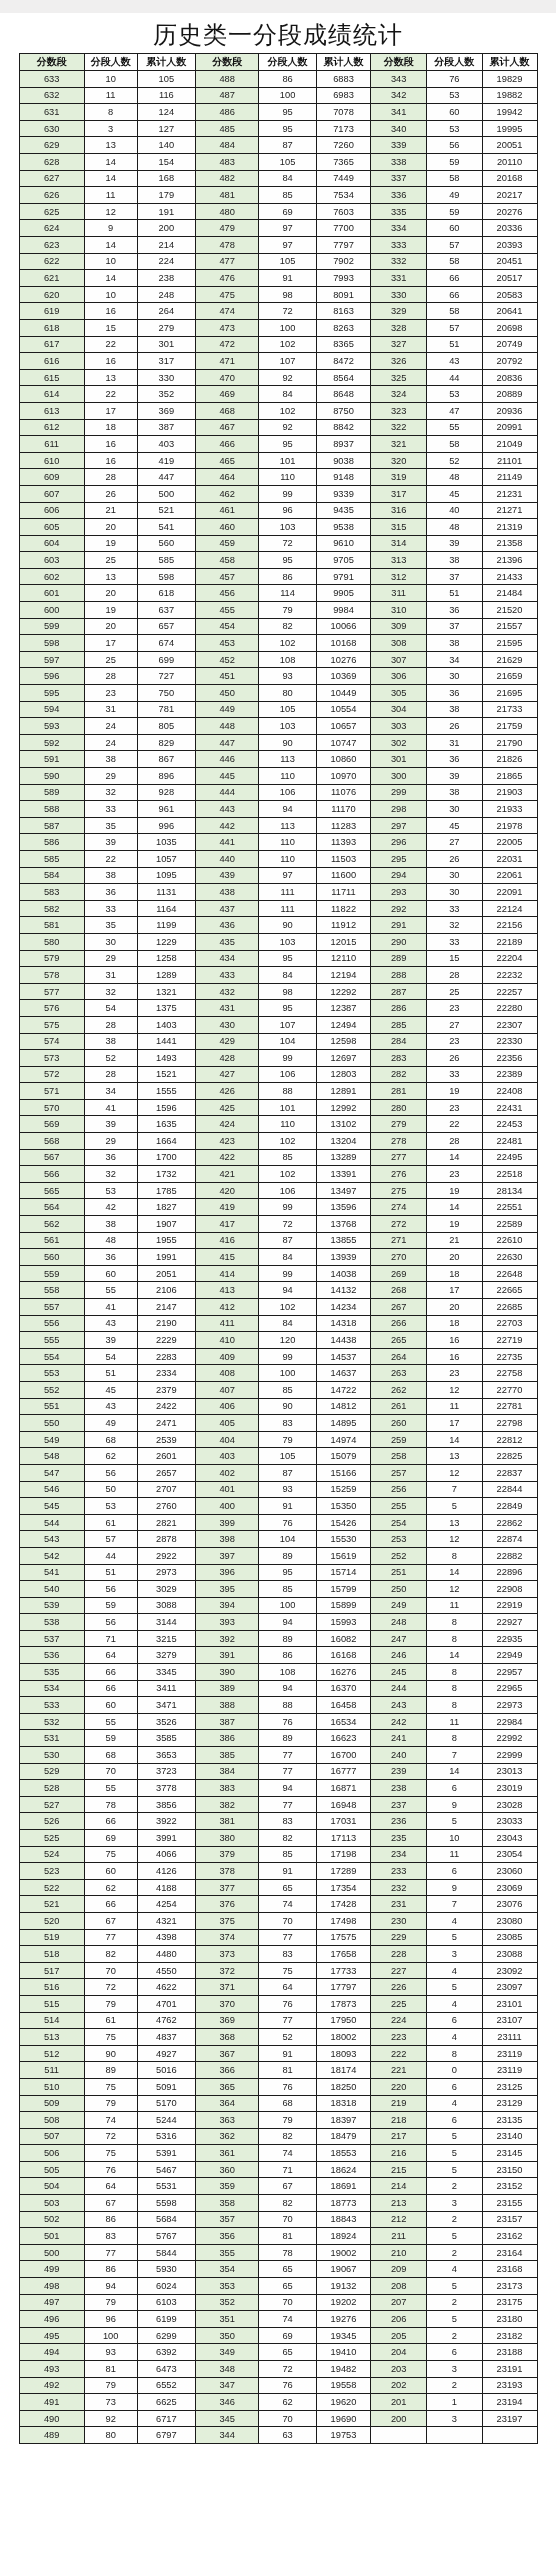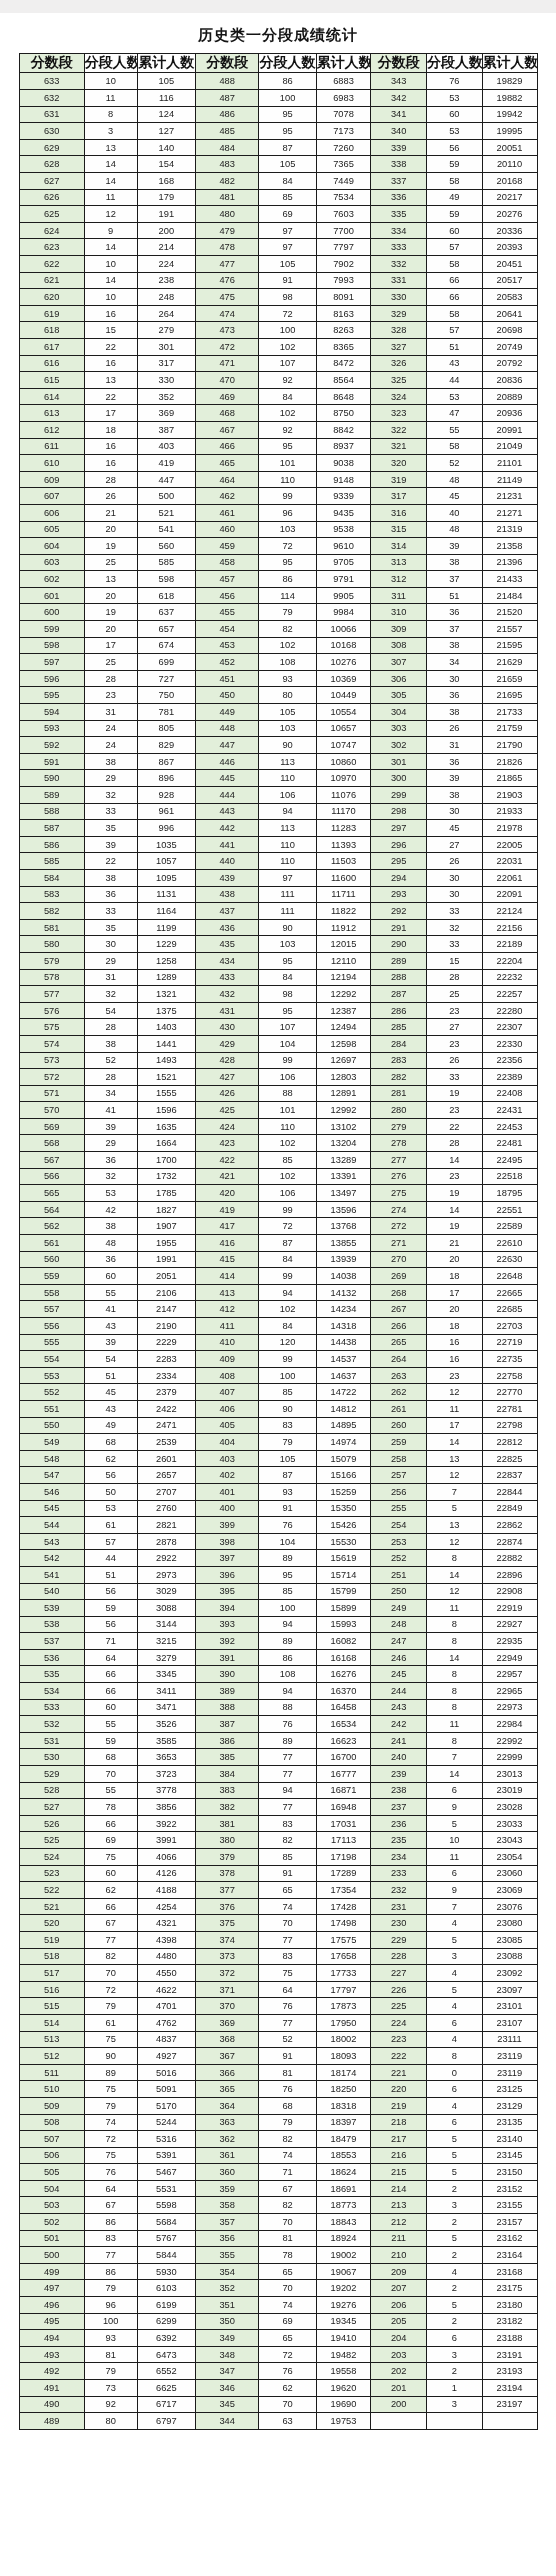--- a/index.html
+++ b/index.html
@@ -1,27 +1,27 @@
 <!DOCTYPE html>
 <html style="font-size:8.2px"><head>
 <meta charset="utf-8">
 <style>
   html,body{margin:0;padding:0;background:#ffffff;}
   body{width:556px;font-family:"Liberation Sans","DejaVu Sans",sans-serif;}
   .page{width:556px;min-height:2650px;background:#ffffff;position:relative;}
   .top-strip{height:13.4px;background:#f0efef;}
-  .title{text-align:center;font-size:15px;line-height:21.6px;font-weight:bold;color:#141414;
+  .title{text-align:center;font-size:24px;line-height:21.6px;font-weight:normal;color:#141414;
          margin:10.3px 0 8.2px 0;letter-spacing:1px;}
   table.score-table{border-collapse:collapse;margin:0 auto;width:519px;table-layout:fixed;}
   .score-table th,.score-table td{
     border:1px solid #1b1b1b;text-align:center;vertical-align:middle;
     height:15.6px;padding:0;font-size:9.3px;color:#222222;white-space:nowrap;overflow:hidden;
     background:#fefefe;
   }
-  .score-table th{font-size:14px;font-weight:bold;color:#111111;margin-top:18px;}
+  .score-table th{font-size:10px;font-weight:bold;color:#111111;margin-top:18px;}
   .score-table .seg{background:#e2efda;}
   .bottom-space{height:20.6px;}
 </style>
 </head>
 <body>
 
 <div class="page">
   <div class="top-strip"></div>
   <div class="title">历史类一分段成绩统计</div>
   <table class="score-table">
@@ -789,21 +789,21 @@
         </tr>
         <tr>
           <td class="seg">565</td>
           <td>53</td>
           <td>1785</td>
           <td class="seg">420</td>
           <td>106</td>
           <td>13497</td>
           <td class="seg">275</td>
           <td>19</td>
-          <td>18795</td>
+          <td>28134</td>
         </tr>
         <tr>
           <td class="seg">564</td>
           <td>42</td>
           <td>1827</td>
           <td class="seg">419</td>
           <td>99</td>
           <td>13596</td>
           <td class="seg">274</td>
           <td>14</td>
@@ -1507,20 +1507,31 @@
           <td>86</td>
           <td>5930</td>
           <td class="seg">354</td>
           <td>65</td>
           <td>19067</td>
           <td class="seg">209</td>
           <td>4</td>
           <td>23168</td>
         </tr>
         <tr>
+          <td class="seg">498</td>
+          <td>94</td>
+          <td>6024</td>
+          <td class="seg">353</td>
+          <td>65</td>
+          <td>19132</td>
+          <td class="seg">208</td>
+          <td>5</td>
+          <td>23173</td>
+        </tr>
+        <tr>
           <td class="seg">497</td>
           <td>79</td>
           <td>6103</td>
           <td class="seg">352</td>
           <td>70</td>
           <td>19202</td>
           <td class="seg">207</td>
           <td>2</td>
           <td>23175</td>
         </tr>

